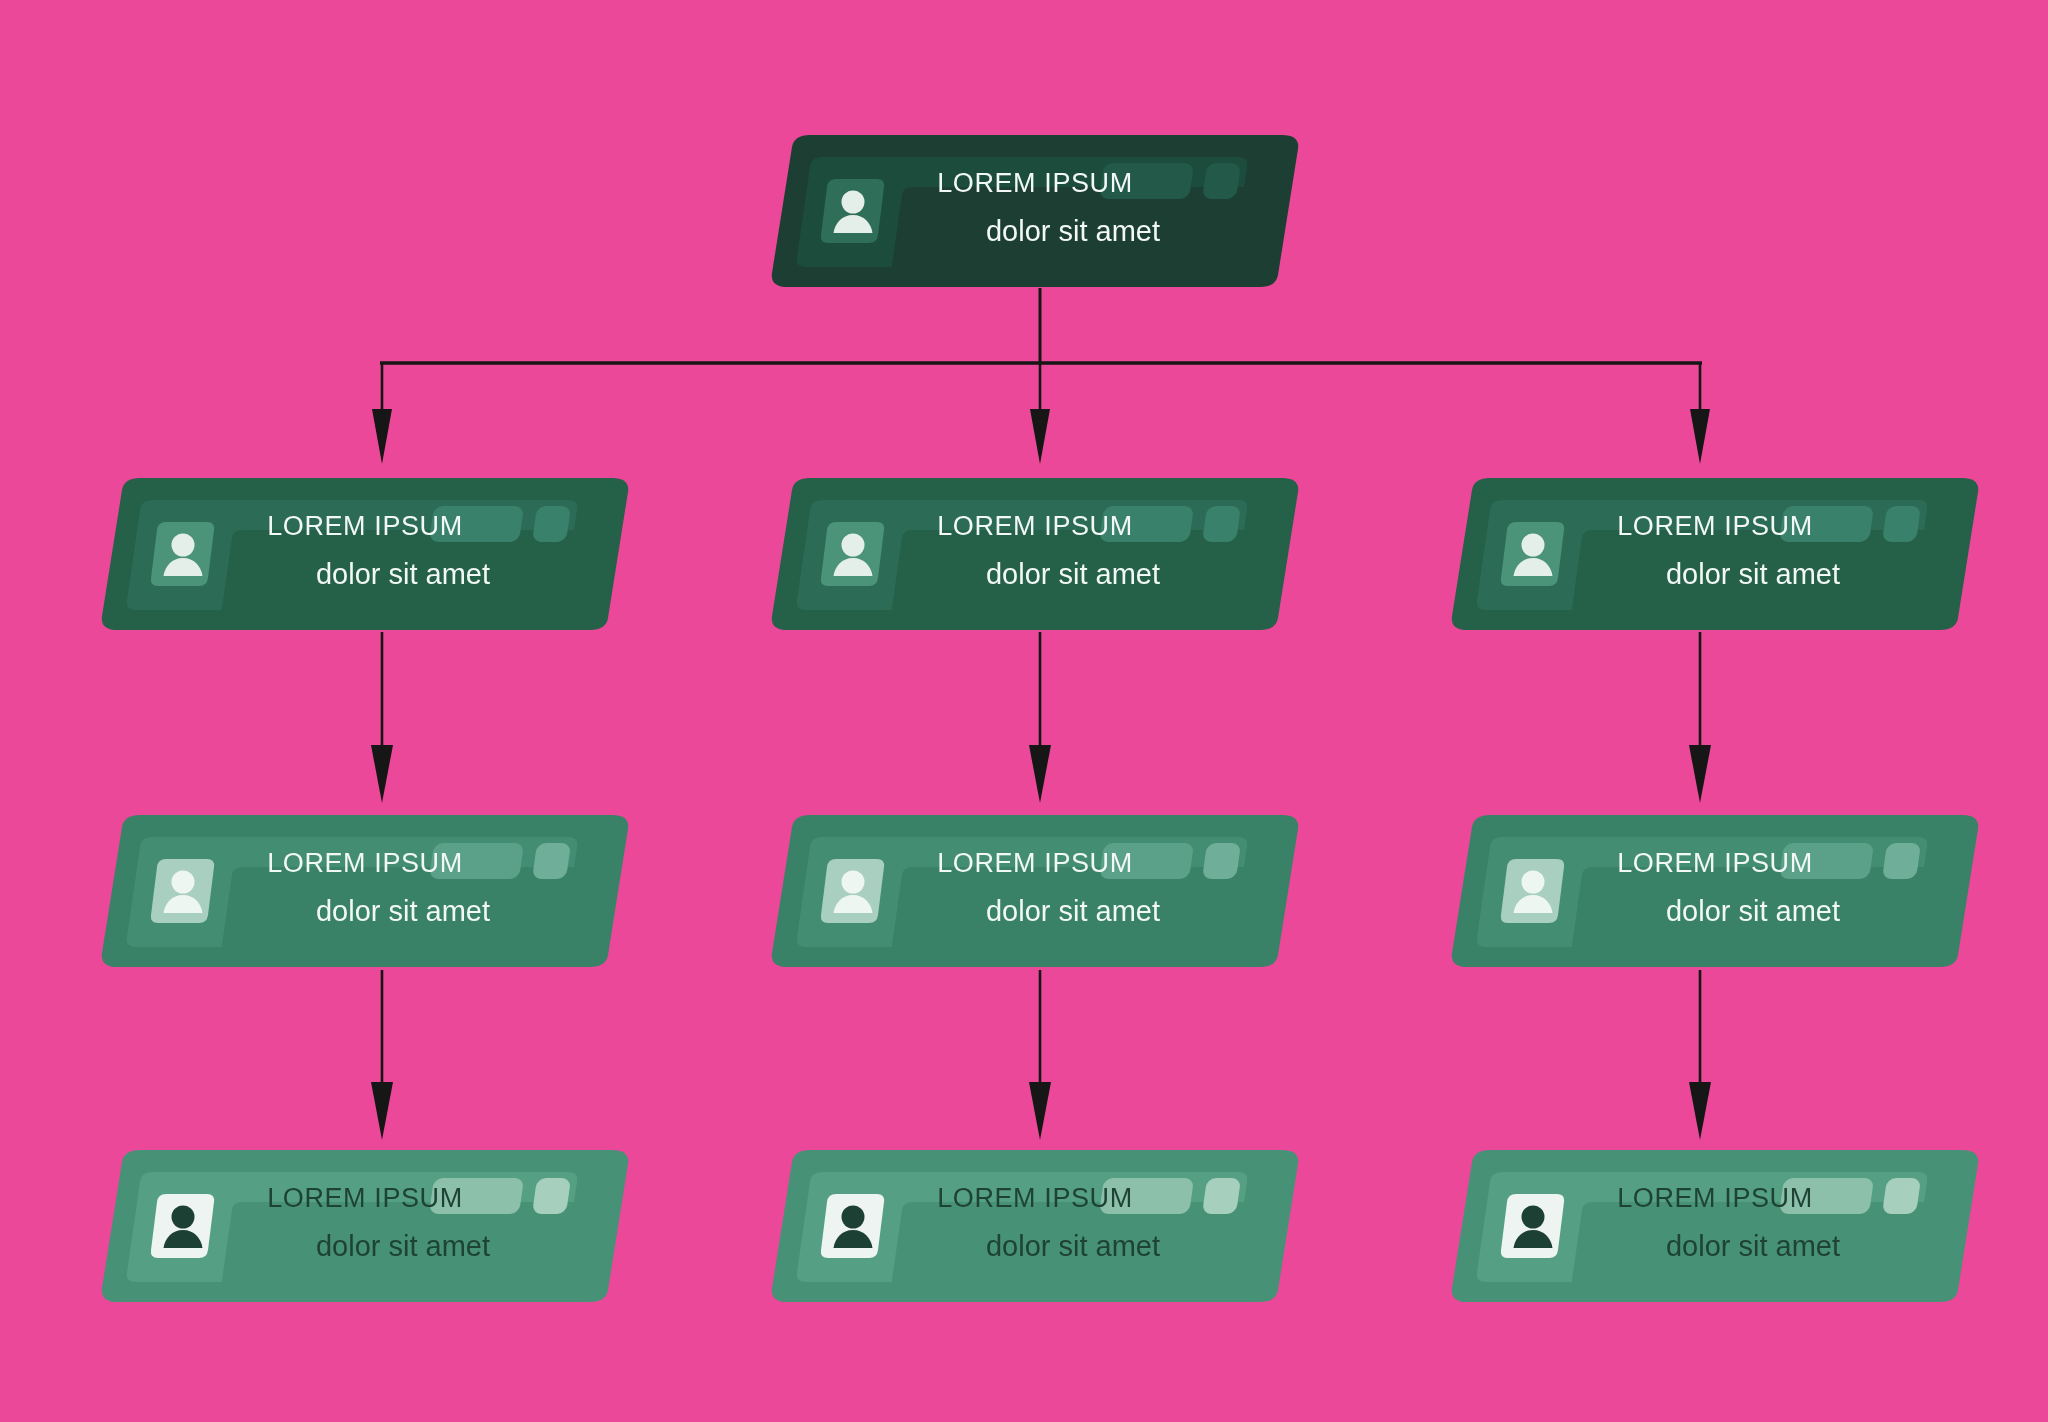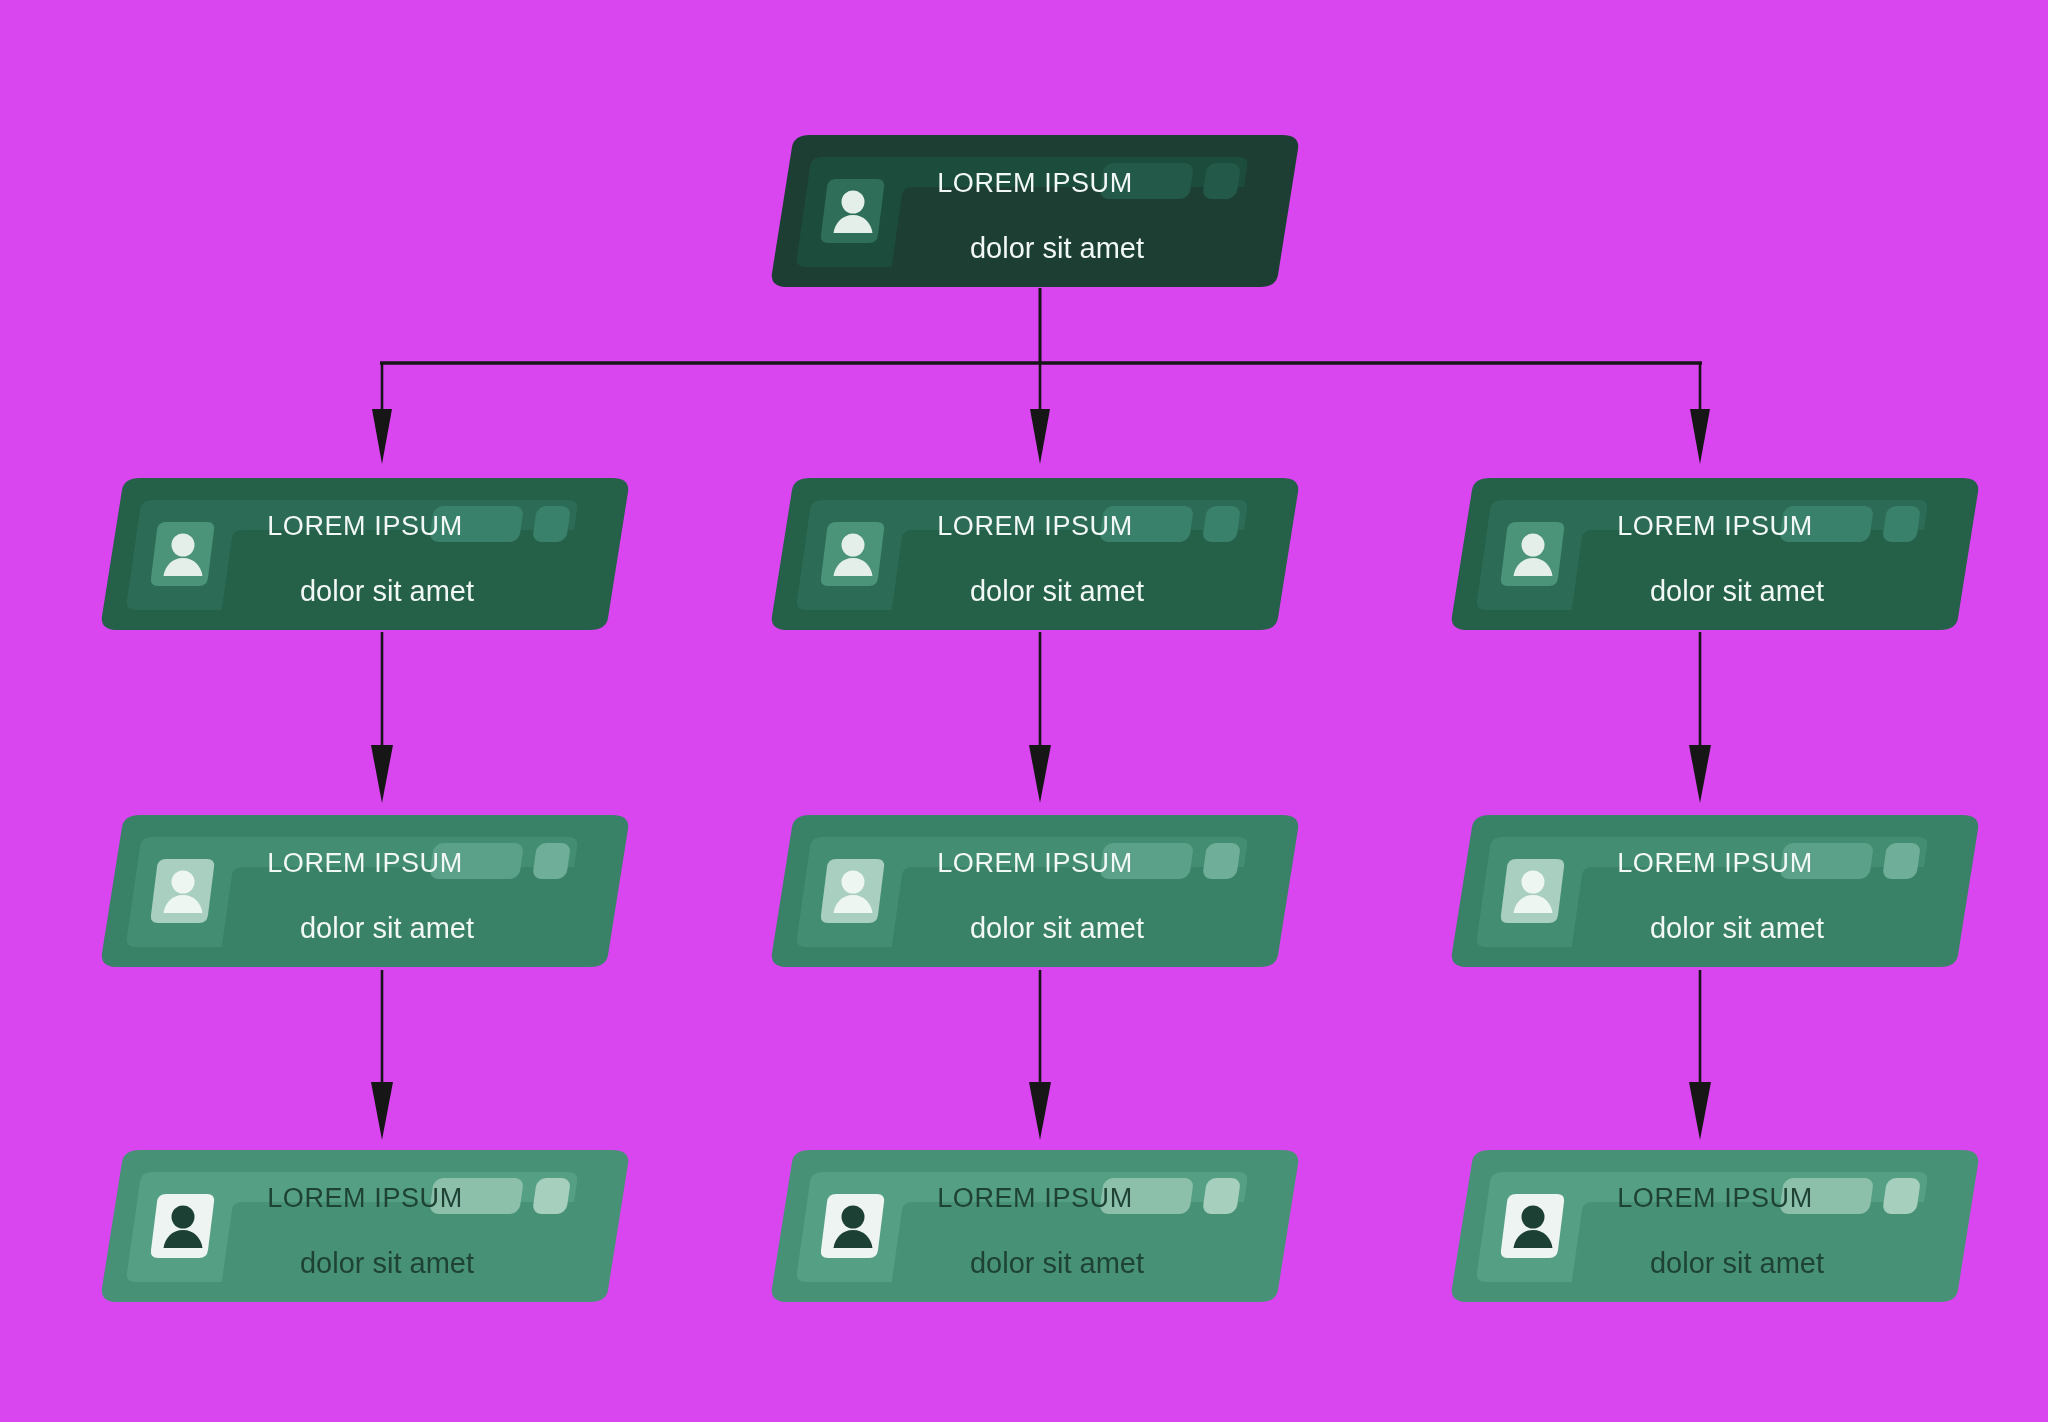--- a/index.html
+++ b/index.html
@@ -10,21 +10,21 @@
   }
   body {
     font-family: "Liberation Sans", sans-serif;
     -webkit-font-smoothing: antialiased;
   }
 
   #canvas {
     position: relative;
     width: 2048px;
     height: 1422px;
-    background: #d946ef;
+    background: #ec4899;
     overflow: hidden;
   }
 
   
   #connectors {
     position: absolute;
     left: 0;
     top: 0;
     width: 2048px;
     height: 1422px;
@@ -72,28 +72,27 @@
     width: 250px;
     text-align: center;
     font-size: 27px;
     letter-spacing: 0.6px;
     line-height: 36px;
     white-space: nowrap;
   }
 
   .subtitle {
     position: absolute;
-    left: 142px;
+    left: 158px;
     top: 76px;
     width: 290px;
     text-align: center;
     font-size: 29px;
     line-height: 40px;
     white-space: nowrap;
-    margin-top: 17px;
   }
 
   
   .tone-0 .title, .tone-0 .subtitle,
   .tone-1 .title, .tone-1 .subtitle,
   .tone-2 .title, .tone-2 .subtitle { color: #f2f8f5; }
   .tone-3 .title, .tone-3 .subtitle { color: #1e4336; }
 </style>
 </head>
 <body>

